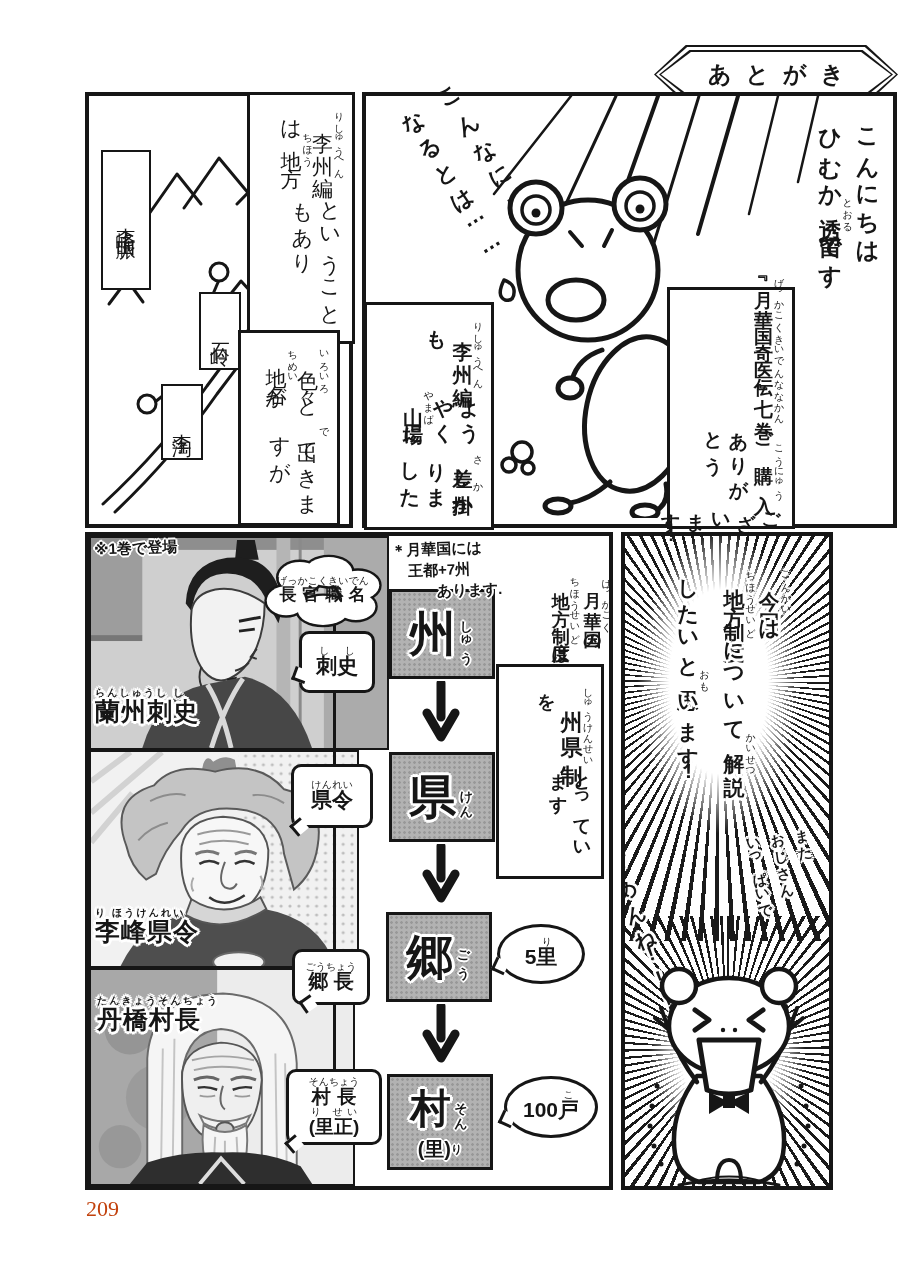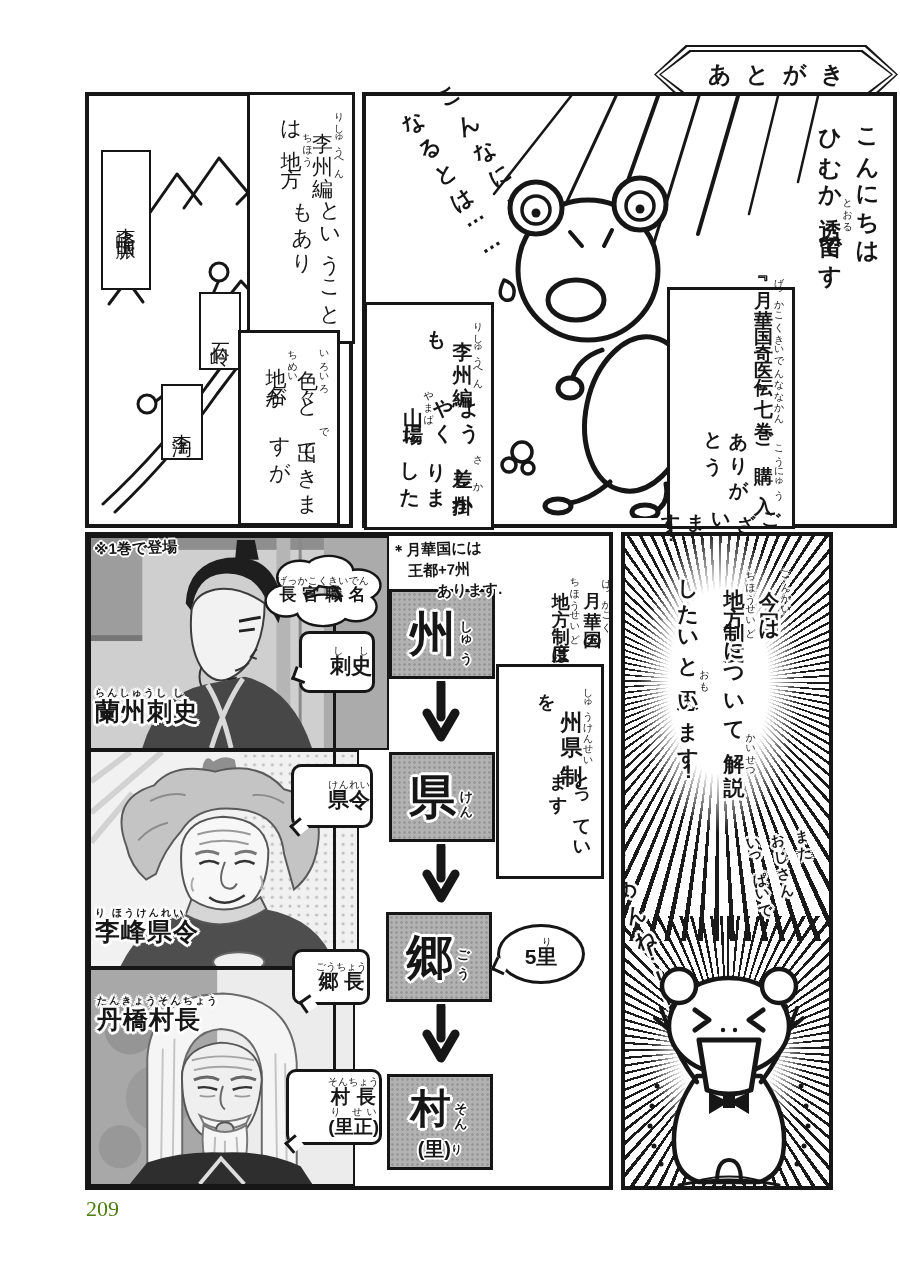--- a/index.html
+++ b/index.html
@@ -56,21 +56,21 @@
   .name-label { position:absolute; z-index:4; line-height:1; }
   .name-label .fg { display:block; font-size:10px; font-weight:700; letter-spacing:2px; margin-bottom:1px; }
   .name-label .kj { display:block; font-size:25px; font-weight:800; letter-spacing:1px; }
 
   #vline { left:244px; top:88px; width:3px; height:472px; background:#161616; z-index:1; }
 
   .cloud { left:170px; top:14px; width:128px; height:82px; z-index:3; }
   .cloud .ctxt { position:absolute; inset:0; display:flex; flex-direction:column; align-items:center; justify-content:center; }
   .cloud .ctxt .tline { text-align:center; font-size:17px; font-weight:800; letter-spacing:1px; }
 
-  .obubble { position:absolute; background:#fff; border:3px solid #161616; border-radius:10px; display:flex; flex-direction:column; align-items:flex-end; justify-content:center; z-index:3; font-weight:800; }
+  .obubble { position:absolute; background:#fff; border:3px solid #161616; border-radius:10px; display:flex; flex-direction:column; align-items:center; justify-content:center; z-index:3; font-weight:800; }
   .obubble .tline { text-align:center; line-height:1.05; }
   .tail { position:absolute; width:14px; height:14px; background:#fff; border-left:3px solid #161616; border-bottom:3px solid #161616; z-index:4; }
 
   .hbox { position:absolute; width:106px; height:90px; border:3px solid #161616; background-color:#b2b2b2;
     background-image:radial-gradient(#989898 1px, rgba(0,0,0,0) 1.6px); background-size:5px 5px;
     display:flex; align-items:center; justify-content:center; z-index:3; }
   .hbox .hk { font-size:47px; font-weight:800; }
   .hbox .hf { writing-mode:vertical-rl; text-orientation:upright; font-size:13px; font-weight:700; margin-left:1px; }
   .hbox .hrow { display:flex; align-items:center; justify-content:center; }
   .hbox.tall { height:96px; flex-direction:column; }
@@ -96,21 +96,21 @@
   #b1 { top:0; height:405px; background:repeating-conic-gradient(from 0deg at 46% 36%, #1a1a1a 0deg 1.1deg, rgba(0,0,0,0) 1.1deg 3.6deg); }
   #f1 { top:0; height:405px; background:radial-gradient(ellipse 85px 158px at 46% 36%, #fff 0 58%, rgba(255,255,255,0) 96%); }
   #b2 { top:380px; height:278px; background:repeating-conic-gradient(from 0deg at 50% 48%, #1a1a1a 0deg 1.3deg, rgba(0,0,0,0) 1.3deg 4.2deg); }
   #f2 { top:380px; height:278px; background:radial-gradient(ellipse 86px 92px at 50% 52%, #fff 0 52%, rgba(255,255,255,0) 92%); }
   #announce { left:0; right:0; top:28px; height:350px; display:flex; justify-content:center; font-size:21px; font-weight:700; z-index:2; }
   #sorry-exclaim { left:8px; top:300px; font-size:20px; font-weight:700; transform:rotate(-20deg); letter-spacing:4px; z-index:2; }
   #sorry-note { left:118px; top:288px; font-size:14px; font-weight:700; transform:rotate(-10deg); z-index:2; letter-spacing:1px; }
   #sorry-note .tline { margin-left:6px; }
   #frog-cheer { left:14px; top:428px; width:180px; height:225px; z-index:3; }
 
-  #page-number { left:86px; top:1196px; font-family:"Liberation Serif","DejaVu Serif",serif; font-size:22px; color:#4d7c0f; }
+  #page-number { left:86px; top:1196px; font-family:"Liberation Serif","DejaVu Serif",serif; font-size:22px; color:#c2410c; }
 </style>
 </head>
 <body>
 
 <div class="page">
 
   <div class="ribbon">
     <div class="l1"></div>
       <div class="l2"></div>
       <div class="l3"></div>
@@ -376,20 +376,24 @@
       </div>
       <div class="hrow">
         <span class="hk-sub halo">(里)</span>
         <span class="hf2 halo">り</span>
       </div>
     </div>
 
     <div class="ebubble htext" style="left:408px;top:388px;width:88px;height:60px;">
       <span class="tail" style="left:-7px;top:32px;transform:rotate(25deg);"></span>
         <div class="tline"><span>5</span><ruby><span>里</span><rt>り</rt></ruby></div>
+      </div>
+    <div class="ebubble htext" style="left:415px;top:540px;width:94px;height:62px;">
+      <span class="tail" style="left:-7px;top:33px;transform:rotate(25deg);"></span>
+        <div class="tline"><span>100</span><ruby><span>戸</span><rt>こ</rt></ruby></div>
       </div>
 
     <div class="abs htext halo" id="kingdom-note">
         <div class="tline"><span>＊月華国には</span></div>
         <div class="tline"><span>王都+7州</span></div>
         <div class="tline"><span>あります.</span></div>
       </div>
     <div class="abs vtext" id="system-intro">
         <div class="tline"><ruby><span>月華国</span><rt>げっかこく</rt></ruby><span>の</span></div>
         <div class="tline"><ruby><span>地方制度</span><rt>ちほうせいど</rt></ruby><span>は</span></div>

